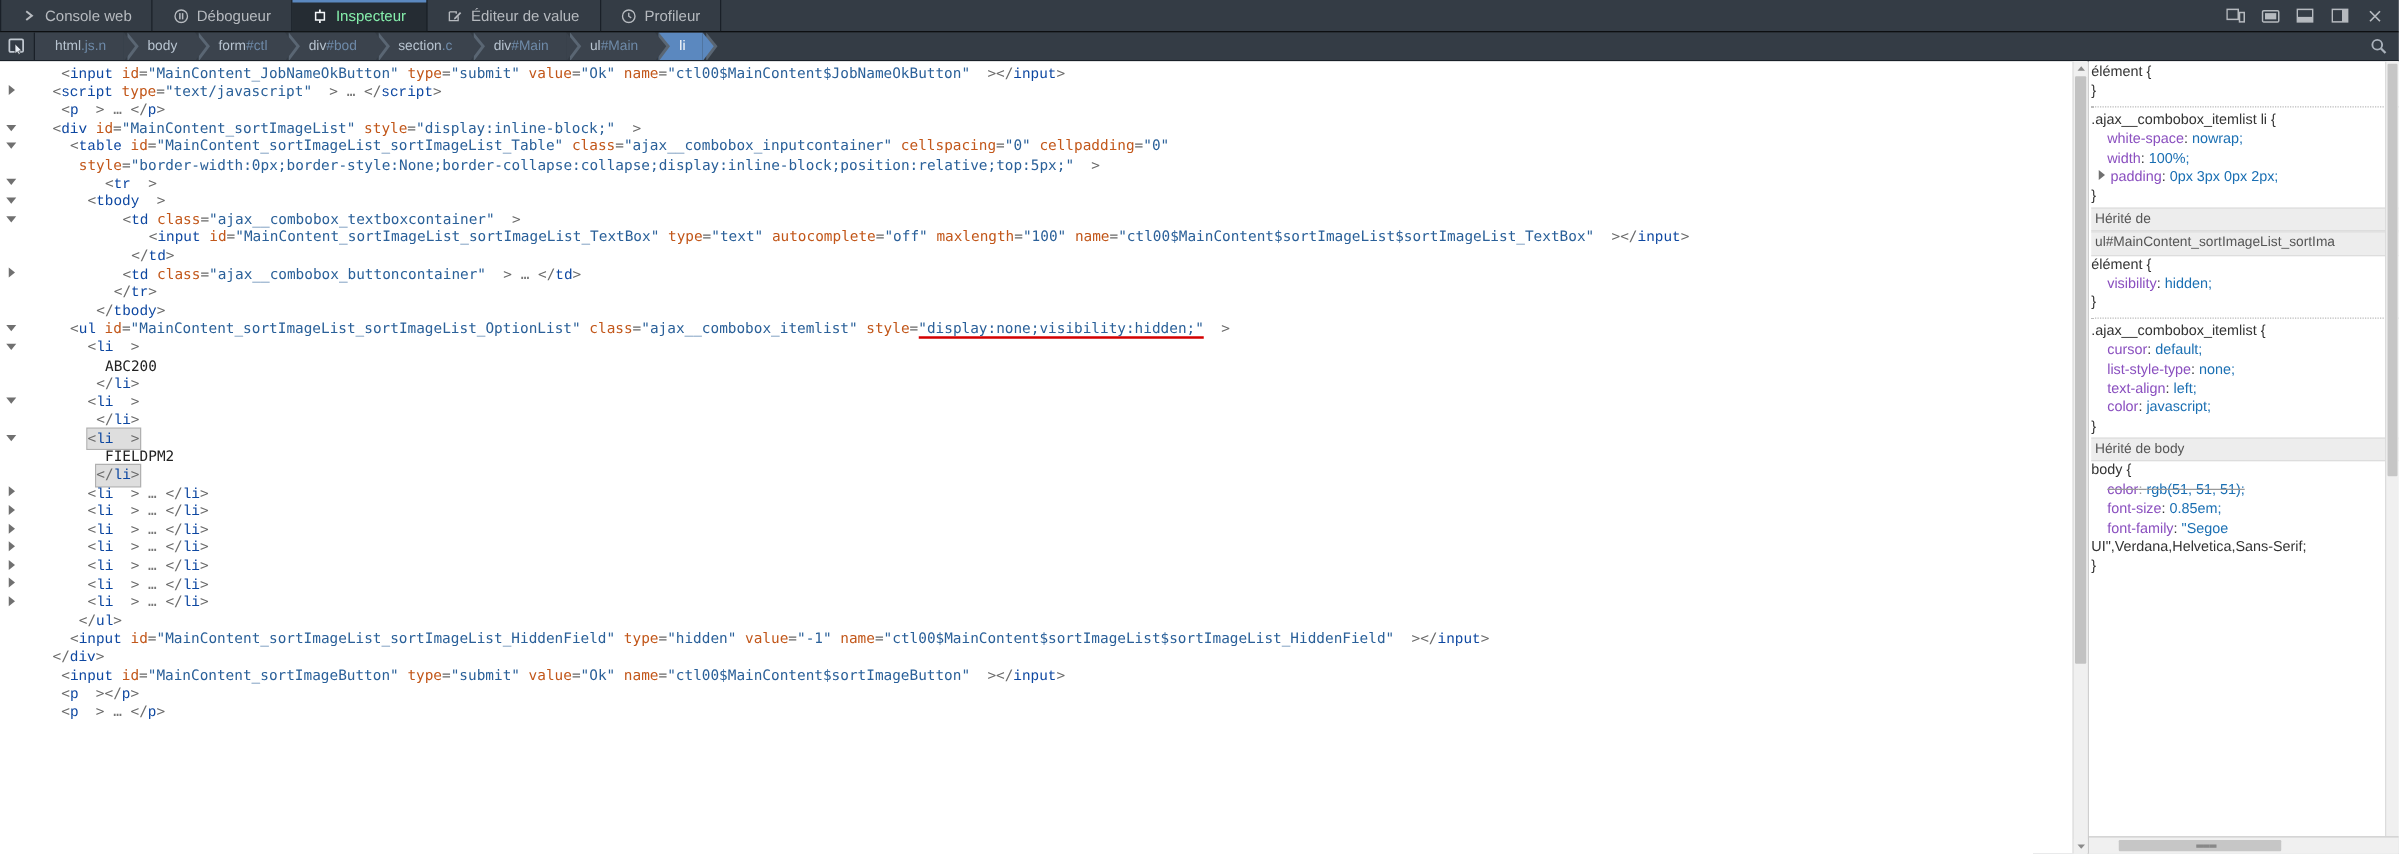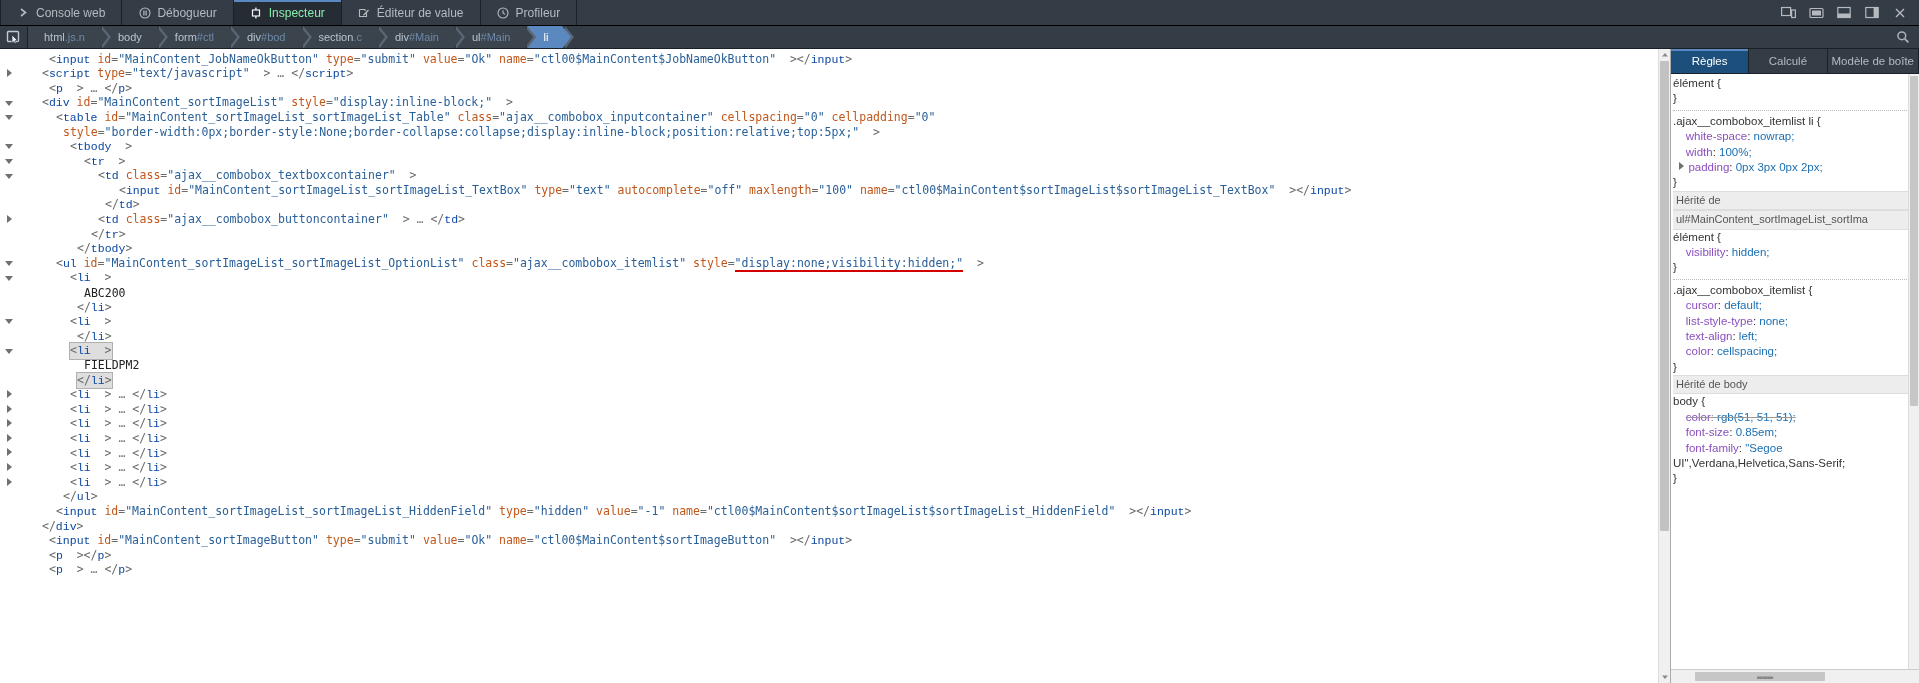--- a/index.html
+++ b/index.html
@@ -350,22 +350,22 @@
   <div class="body-split">
 
     <div class="markup" id="markup-view">
       <div id="markup-lines">
           <div class="mline"><span class="tw empty"></span><span class="ind" style="width: 35px;"></span><span><span class="pun">&lt;</span><span class="tag">input</span><span class="pun"> </span><span class="attr">id</span><span class="pun">=</span><span class="val">"MainContent_JobNameOkButton"</span><span class="pun"> </span><span class="attr">type</span><span class="pun">=</span><span class="val">"submit"</span><span class="pun"> </span><span class="attr">value</span><span class="pun">=</span><span class="val">"Ok"</span><span class="pun"> </span><span class="attr">name</span><span class="pun">=</span><span class="val">"ctl00$MainContent$JobNameOkButton"</span><span class="pun">  &gt;&lt;/</span><span class="tag">input</span><span class="pun">&gt;</span></span></div>
           <div class="mline"><span class="tw"><span class="arrow-e"></span></span><span class="ind" style="width: 28px;"></span><span><span class="pun">&lt;</span><span class="tag">script</span><span class="pun"> </span><span class="attr">type</span><span class="pun">=</span><span class="val">"text/javascript"</span><span class="pun">  &gt; </span><span class="ell">…</span><span class="pun"> &lt;/</span><span class="tag">script</span><span class="pun">&gt;</span></span></div>
           <div class="mline"><span class="tw empty"></span><span class="ind" style="width: 35px;"></span><span><span class="pun">&lt;</span><span class="tag">p</span><span class="pun">  &gt; </span><span class="ell">…</span><span class="pun"> &lt;/</span><span class="tag">p</span><span class="pun">&gt;</span></span></div>
           <div class="mline"><span class="tw"><span class="arrow-c"></span></span><span class="ind" style="width: 28px;"></span><span><span class="pun">&lt;</span><span class="tag">div</span><span class="pun"> </span><span class="attr">id</span><span class="pun">=</span><span class="val">"MainContent_sortImageList"</span><span class="pun"> </span><span class="attr">style</span><span class="pun">=</span><span class="val">"display:inline-block;"</span><span class="pun">  &gt;</span></span></div>
           <div class="mline"><span class="tw"><span class="arrow-c"></span></span><span class="ind" style="width: 42px;"></span><span><span class="pun">&lt;</span><span class="tag">table</span><span class="pun"> </span><span class="attr">id</span><span class="pun">=</span><span class="val">"MainContent_sortImageList_sortImageList_Table"</span><span class="pun"> </span><span class="attr">class</span><span class="pun">=</span><span class="val">"ajax__combobox_inputcontainer"</span><span class="pun"> </span><span class="attr">cellspacing</span><span class="pun">=</span><span class="val">"0"</span><span class="pun"> </span><span class="attr">cellpadding</span><span class="pun">=</span><span class="val">"0"</span></span></div>
           <div class="mline"><span class="tw empty"></span><span class="ind" style="width: 49px;"></span><span><span class="attr">style</span><span class="pun">=</span><span class="val">"border-width:0px;border-style:None;border-collapse:collapse;display:inline-block;position:relative;top:5px;"</span><span class="pun">  &gt;</span></span></div>
+          <div class="mline"><span class="tw"><span class="arrow-c"></span></span><span class="ind" style="width: 70px;"></span><span><span class="pun">&lt;</span><span class="tag">tr</span><span class="pun">  &gt;</span></span></div>
           <div class="mline"><span class="tw"><span class="arrow-c"></span></span><span class="ind" style="width: 56px;"></span><span><span class="pun">&lt;</span><span class="tag">tbody</span><span class="pun">  &gt;</span></span></div>
-          <div class="mline"><span class="tw"><span class="arrow-c"></span></span><span class="ind" style="width: 70px;"></span><span><span class="pun">&lt;</span><span class="tag">tr</span><span class="pun">  &gt;</span></span></div>
           <div class="mline"><span class="tw"><span class="arrow-c"></span></span><span class="ind" style="width: 84px;"></span><span><span class="pun">&lt;</span><span class="tag">td</span><span class="pun"> </span><span class="attr">class</span><span class="pun">=</span><span class="val">"ajax__combobox_textboxcontainer"</span><span class="pun">  &gt;</span></span></div>
           <div class="mline"><span class="tw empty"></span><span class="ind" style="width: 105px;"></span><span><span class="pun">&lt;</span><span class="tag">input</span><span class="pun"> </span><span class="attr">id</span><span class="pun">=</span><span class="val">"MainContent_sortImageList_sortImageList_TextBox"</span><span class="pun"> </span><span class="attr">type</span><span class="pun">=</span><span class="val">"text"</span><span class="pun"> </span><span class="attr">autocomplete</span><span class="pun">=</span><span class="val">"off"</span><span class="pun"> </span><span class="attr">maxlength</span><span class="pun">=</span><span class="val">"100"</span><span class="pun"> </span><span class="attr">name</span><span class="pun">=</span><span class="val">"ctl00$MainContent$sortImageList$sortImageList_TextBox"</span><span class="pun">  &gt;&lt;/</span><span class="tag">input</span><span class="pun">&gt;</span></span></div>
           <div class="mline"><span class="tw empty"></span><span class="ind" style="width: 91px;"></span><span><span class="pun">&lt;/</span><span class="tag">td</span><span class="pun">&gt;</span></span></div>
           <div class="mline"><span class="tw"><span class="arrow-e"></span></span><span class="ind" style="width: 84px;"></span><span><span class="pun">&lt;</span><span class="tag">td</span><span class="pun"> </span><span class="attr">class</span><span class="pun">=</span><span class="val">"ajax__combobox_buttoncontainer"</span><span class="pun">  &gt; </span><span class="ell">…</span><span class="pun"> &lt;/</span><span class="tag">td</span><span class="pun">&gt;</span></span></div>
           <div class="mline"><span class="tw empty"></span><span class="ind" style="width: 77px;"></span><span><span class="pun">&lt;/</span><span class="tag">tr</span><span class="pun">&gt;</span></span></div>
           <div class="mline"><span class="tw empty"></span><span class="ind" style="width: 63px;"></span><span><span class="pun">&lt;/</span><span class="tag">tbody</span><span class="pun">&gt;</span></span></div>
           <div class="mline"><span class="tw"><span class="arrow-c"></span></span><span class="ind" style="width: 42px;"></span><span><span class="pun">&lt;</span><span class="tag">ul</span><span class="pun"> </span><span class="attr">id</span><span class="pun">=</span><span class="val">"MainContent_sortImageList_sortImageList_OptionList"</span><span class="pun"> </span><span class="attr">class</span><span class="pun">=</span><span class="val">"ajax__combobox_itemlist"</span><span class="pun"> </span><span class="attr">style</span><span class="pun">=</span><span class="hl-style"><span class="val">"display:none;visibility:hidden;"</span></span><span class="pun">  &gt;</span></span></div>
           <div class="mline"><span class="tw"><span class="arrow-c"></span></span><span class="ind" style="width: 56px;"></span><span><span class="pun">&lt;</span><span class="tag">li</span><span class="pun">  &gt;</span></span></div>
           <div class="mline"><span class="tw empty"></span><span class="ind" style="width: 70px;"></span><span><span class="txt">ABC200</span></span></div>
           <div class="mline"><span class="tw empty"></span><span class="ind" style="width: 63px;"></span><span><span class="pun">&lt;/</span><span class="tag">li</span><span class="pun">&gt;</span></span></div>
@@ -398,52 +398,41 @@
         <div class="thumb" style="top:12px; height:470px;"></div>
         <div class="arrD">
           <svg width="12" height="12" viewBox="0 0 12 12">
               <path d="M3 4.5 L6 8 L9 4.5 Z" fill="#8a8a8a"></path>
             </svg>
         </div>
       </div>
     </div>
 
     <div class="sidebar">
-      <div class="side-tabs">
-        <div class="side-tab selected">
-            <span>Règles</span>
-          </div>
-        <div class="side-tab">
-            <span>Calculé</span>
-          </div>
-        <div class="side-tab">
-            <span>Modèle de boîte</span>
-          </div>
-      </div>
       <div class="rules" id="rules-view">
         <div id="rules-lines">
             <div class="rline"><span class="sel">élément {</span></div>
             <div class="rline"><span class="brace">}</span></div>
             <div class="rdivider"></div>
             <div class="rline"><span class="sel">.ajax__combobox_itemlist li {</span></div>
             <div class="rline"><span>    </span><span><span class="prop">white-space</span><span>: </span><span class="pval">nowrap;</span></span></div>
             <div class="rline"><span>    </span><span><span class="prop">width</span><span>: </span><span class="pval">100%;</span></span></div>
             <div class="rline"><span>  </span><span class="twiddle"></span><span><span class="prop">padding</span><span>: </span><span class="pval">0px 3px 0px 2px;</span></span></div>
             <div class="rline"><span class="brace">}</span></div>
             <div class="inherit-hdr">Hérité de</div>
             <div class="inherit-hdr">ul#MainContent_sortImageList_sortIma</div>
             <div class="rline"><span class="sel">élément {</span></div>
             <div class="rline"><span>    </span><span><span class="prop">visibility</span><span>: </span><span class="pval">hidden;</span></span></div>
             <div class="rline"><span class="brace">}</span></div>
             <div class="rdivider"></div>
             <div class="rline"><span class="sel">.ajax__combobox_itemlist {</span></div>
             <div class="rline"><span>    </span><span><span class="prop">cursor</span><span>: </span><span class="pval">default;</span></span></div>
             <div class="rline"><span>    </span><span><span class="prop">list-style-type</span><span>: </span><span class="pval">none;</span></span></div>
             <div class="rline"><span>    </span><span><span class="prop">text-align</span><span>: </span><span class="pval">left;</span></span></div>
-            <div class="rline"><span>    </span><span><span class="prop">color</span><span>: </span><span class="pval">cellspacing;</span></span></div>
+            <div class="rline"><span>    </span><span><span class="prop">color</span><span>: </span><span class="pval">javascript;</span></span></div>
             <div class="rline"><span class="brace">}</span></div>
             <div class="inherit-hdr">Hérité de body</div>
             <div class="rline"><span class="sel">body {</span></div>
             <div class="rline"><span>    </span><span class="strike"><span class="prop">color</span><span>: </span><span class="pval">rgb(51, 51, 51);</span></span></div>
             <div class="rline"><span>    </span><span><span class="prop">font-size</span><span>: </span><span class="pval">0.85em;</span></span></div>
             <div class="rline"><span>    </span><span><span class="prop">font-family</span><span>: </span><span class="pval">"Segoe</span></span></div>
             <div class="rline"><span class="brace">UI",Verdana,Helvetica,Sans-Serif;</span></div>
             <div class="rline"><span class="brace">}</span></div>
           </div>
         <div class="rscroll">

